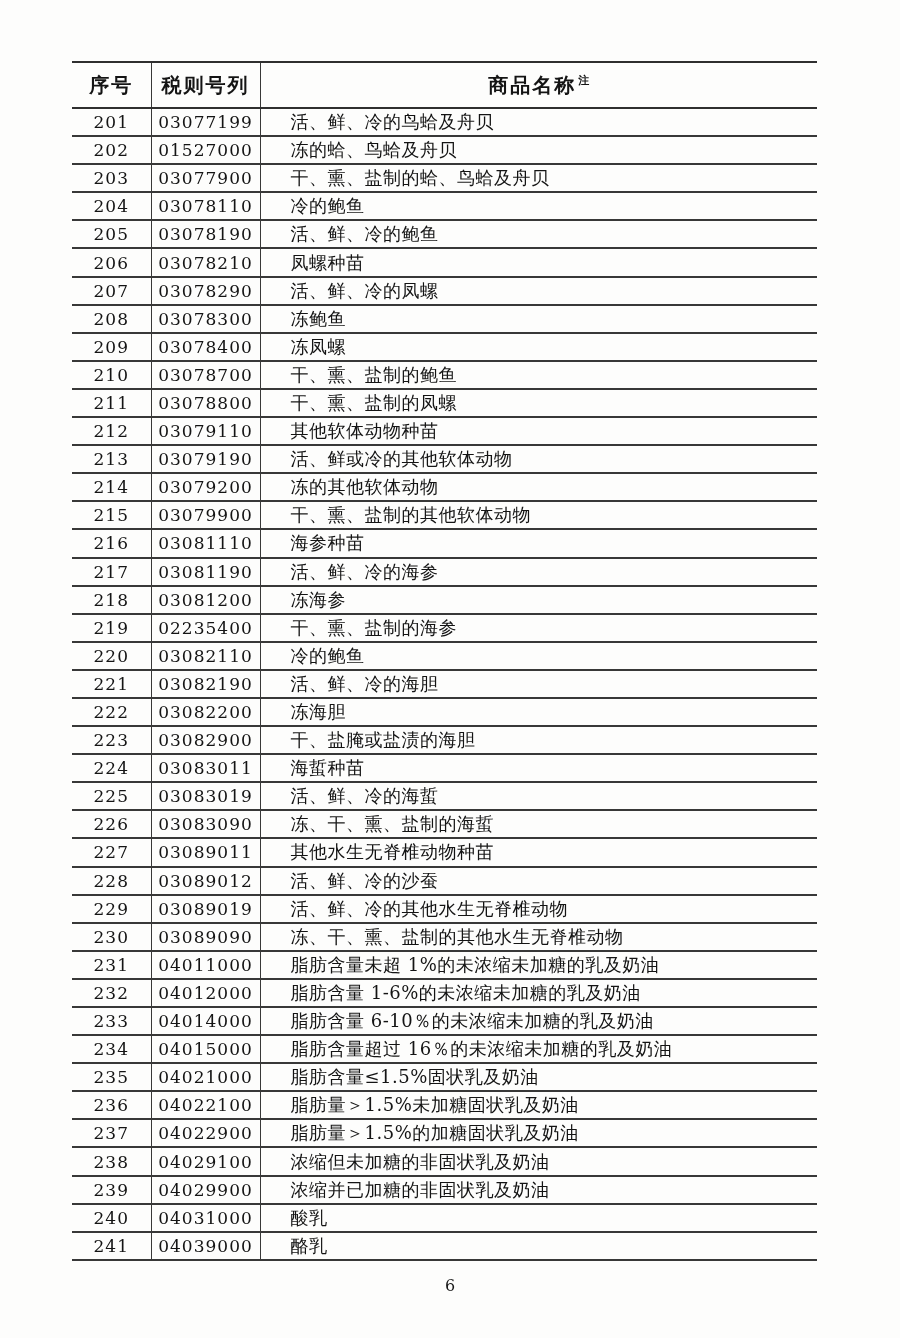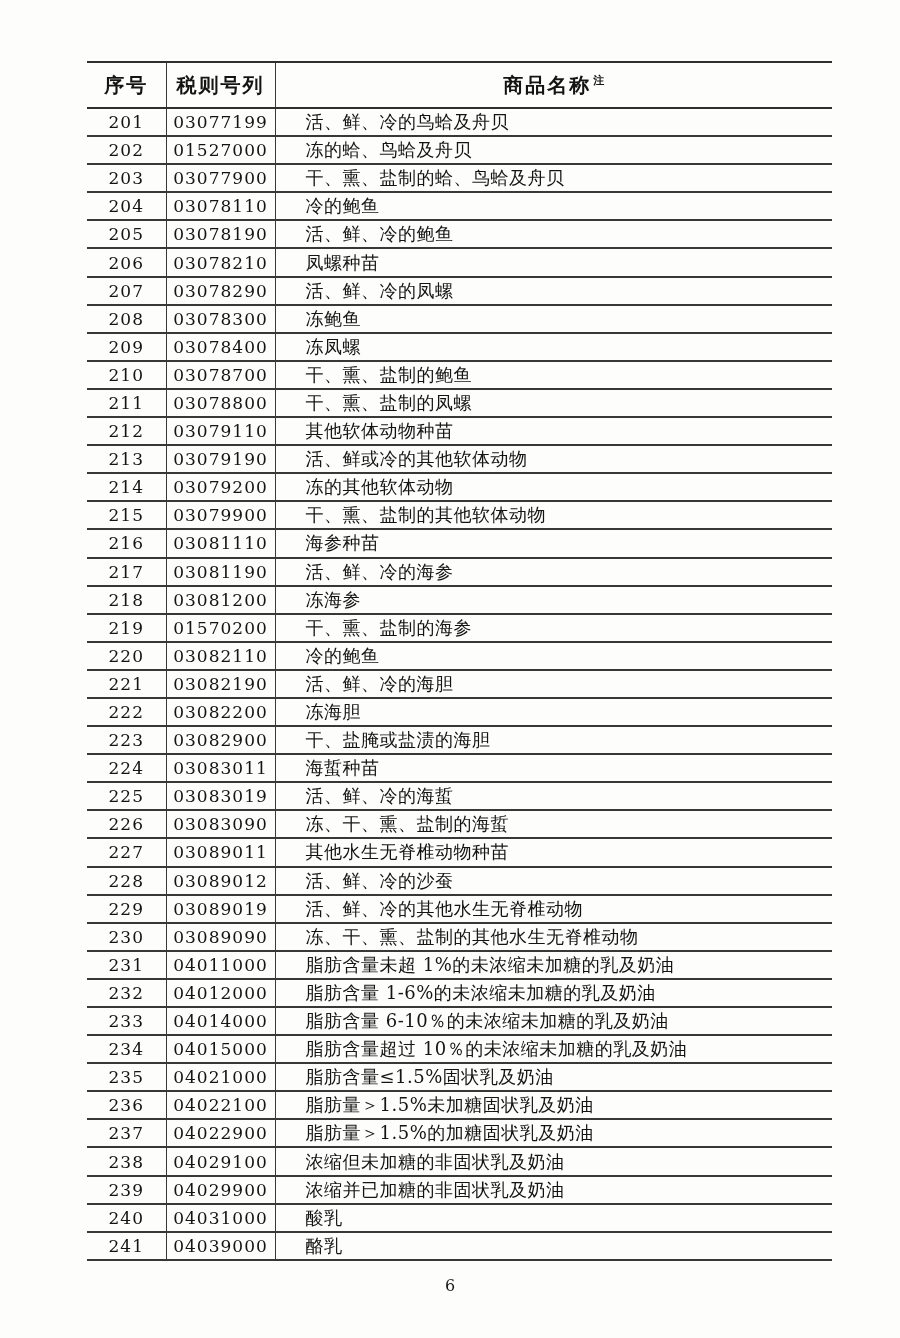--- a/index.html
+++ b/index.html
@@ -8,21 +8,21 @@
     width: 900px;
     height: 1338px;
     margin: 0 auto;
     background: #fdfdfc;
     overflow: hidden;
     font-family: "DejaVu Serif", "Liberation Serif", serif;
     color: #141414;
   }
   table.tariff-table {
     position: absolute;
-    left: 87px;
+    left: 72px;
     top: 61px;
     width: 745px;
     border-collapse: collapse;
     table-layout: fixed;
   }
   col.c1 { width: 79px; }
   col.c2 { width: 109px; }
   col.c3 { width: 557px; }
   th, td { padding: 0; vertical-align: middle; overflow: hidden; white-space: nowrap; }
   thead tr {
@@ -169,21 +169,21 @@
           <td>03081190</td>
           <td>活、鲜、冷的海参</td>
         </tr>
         <tr>
           <td>218</td>
           <td>03081200</td>
           <td>冻海参</td>
         </tr>
         <tr>
           <td>219</td>
-          <td>01570200</td>
+          <td>02235400</td>
           <td>干、熏、盐制的海参</td>
         </tr>
         <tr>
           <td>220</td>
           <td>03082110</td>
           <td>冷的鲍鱼</td>
         </tr>
         <tr>
           <td>221</td>
           <td>03082190</td>
@@ -245,21 +245,21 @@
           <td>脂肪含量 1-6%的未浓缩未加糖的乳及奶油</td>
         </tr>
         <tr>
           <td>233</td>
           <td>04014000</td>
           <td>脂肪含量 6-10％的未浓缩未加糖的乳及奶油</td>
         </tr>
         <tr>
           <td>234</td>
           <td>04015000</td>
-          <td>脂肪含量超过 10％的未浓缩未加糖的乳及奶油</td>
+          <td>脂肪含量超过 16％的未浓缩未加糖的乳及奶油</td>
         </tr>
         <tr>
           <td>235</td>
           <td>04021000</td>
           <td>脂肪含量≤1.5%固状乳及奶油</td>
         </tr>
         <tr>
           <td>236</td>
           <td>04022100</td>
           <td>脂肪量＞1.5%未加糖固状乳及奶油</td>

